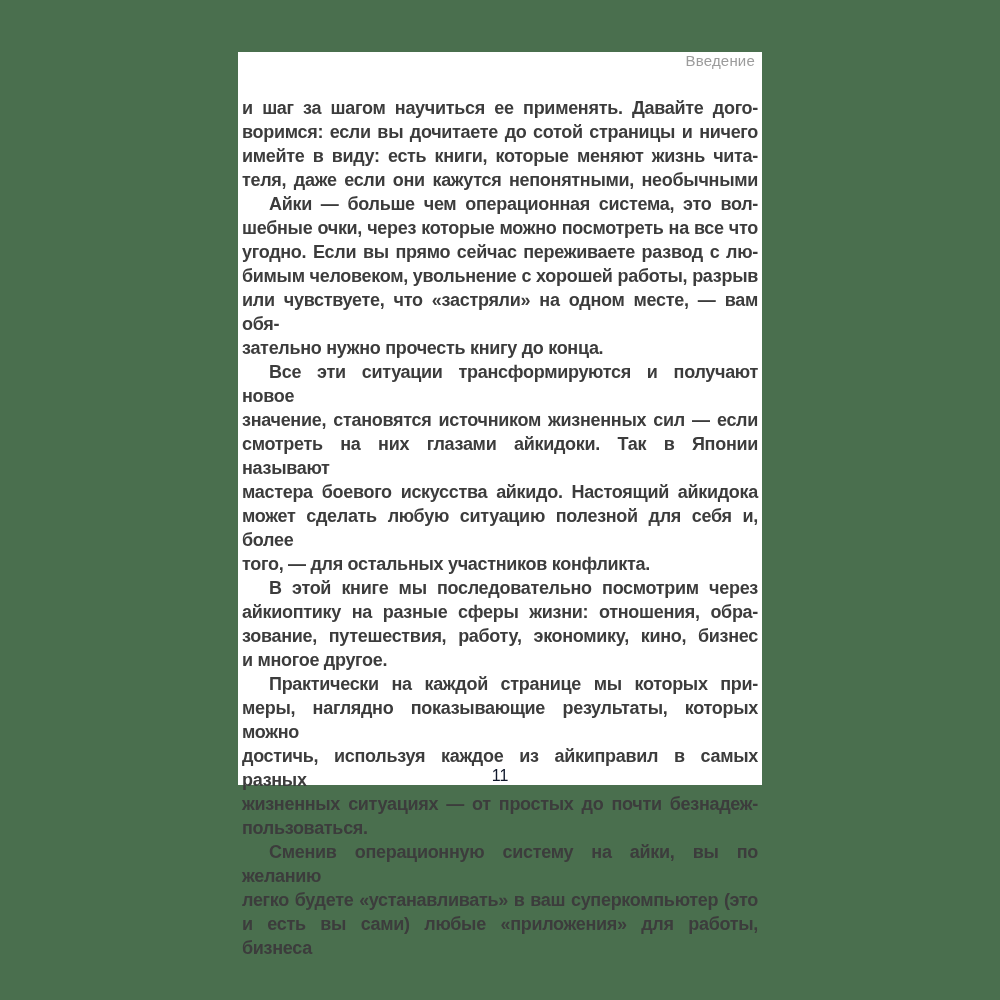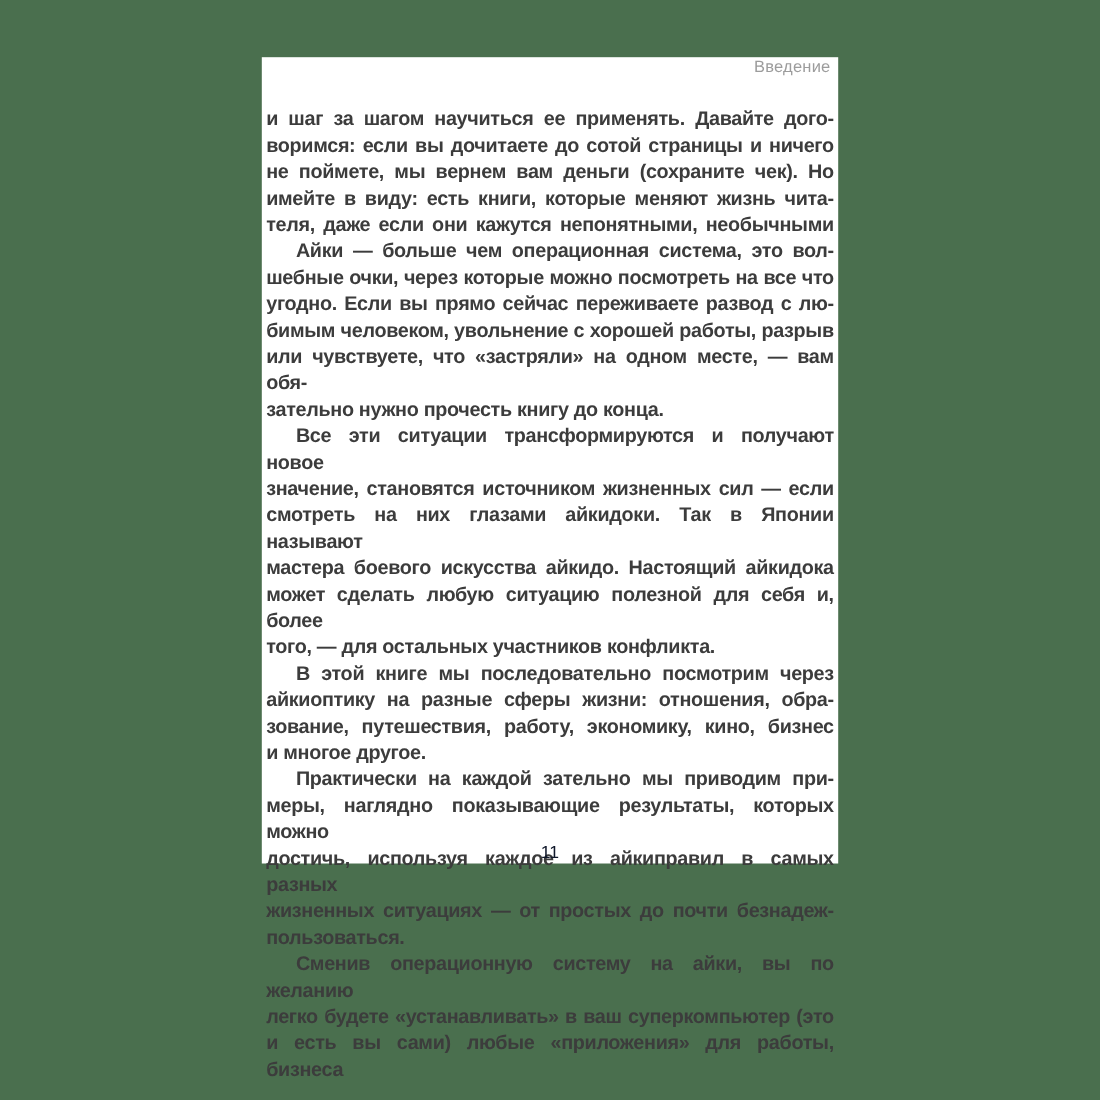--- a/index.html
+++ b/index.html
@@ -69,21 +69,20 @@
 </head>
 <body>
 
 <div class="paper">
   <div class="running-head">Введение</div>
 
   <div class="body-text" id="body-text">
       <div class="para">
         <div class="line">и шаг за шагом научиться ее применять. Давайте дого-</div>
         <div class="line">воримся: если вы дочитаете до сотой страницы и ничего</div>
-        <div class="line">не поймете, мы вернем вам деньги (сохраните чек). Но</div>
         <div class="line">имейте в виду: есть книги, которые меняют жизнь чита-</div>
         <div class="line">теля, даже если они кажутся непонятными, необычными</div>
       </div>
       <div class="para indent">
         <div class="line">Айки — больше чем операционная система, это вол-</div>
         <div class="line">шебные очки, через которые можно посмотреть на все что</div>
         <div class="line">угодно. Если вы прямо сейчас переживаете развод с лю-</div>
         <div class="line">бимым человеком, увольнение с хорошей работы, разрыв</div>
         <div class="line">или чувствуете, что «застряли» на одном месте, — вам обя-</div>
         <div class="line last">зательно нужно прочесть книгу до конца.</div>
@@ -96,21 +95,21 @@
         <div class="line">может сделать любую ситуацию полезной для себя и, более</div>
         <div class="line last">того, — для остальных участников конфликта.</div>
       </div>
       <div class="para indent">
         <div class="line">В этой книге мы последовательно посмотрим через</div>
         <div class="line">айкиоптику на разные сферы жизни: отношения, обра-</div>
         <div class="line">зование, путешествия, работу, экономику, кино, бизнес</div>
         <div class="line last">и многое другое.</div>
       </div>
       <div class="para indent">
-        <div class="line">Практически на каждой зательно мы приводим при-</div>
+        <div class="line">Практически на каждой странице мы которых при-</div>
         <div class="line">меры, наглядно показывающие результаты, которых можно</div>
         <div class="line">достичь, используя каждое из айкиправил в самых разных</div>
         <div class="line">жизненных ситуациях — от простых до почти безнадеж-</div>
         <div class="line last">пользоваться.</div>
       </div>
       <div class="para indent">
         <div class="line">Сменив операционную систему на айки, вы по желанию</div>
         <div class="line">легко будете «устанавливать» в ваш суперкомпьютер (это</div>
         <div class="line last">и есть вы сами) любые «приложения» для работы, бизнеса</div>
       </div>

